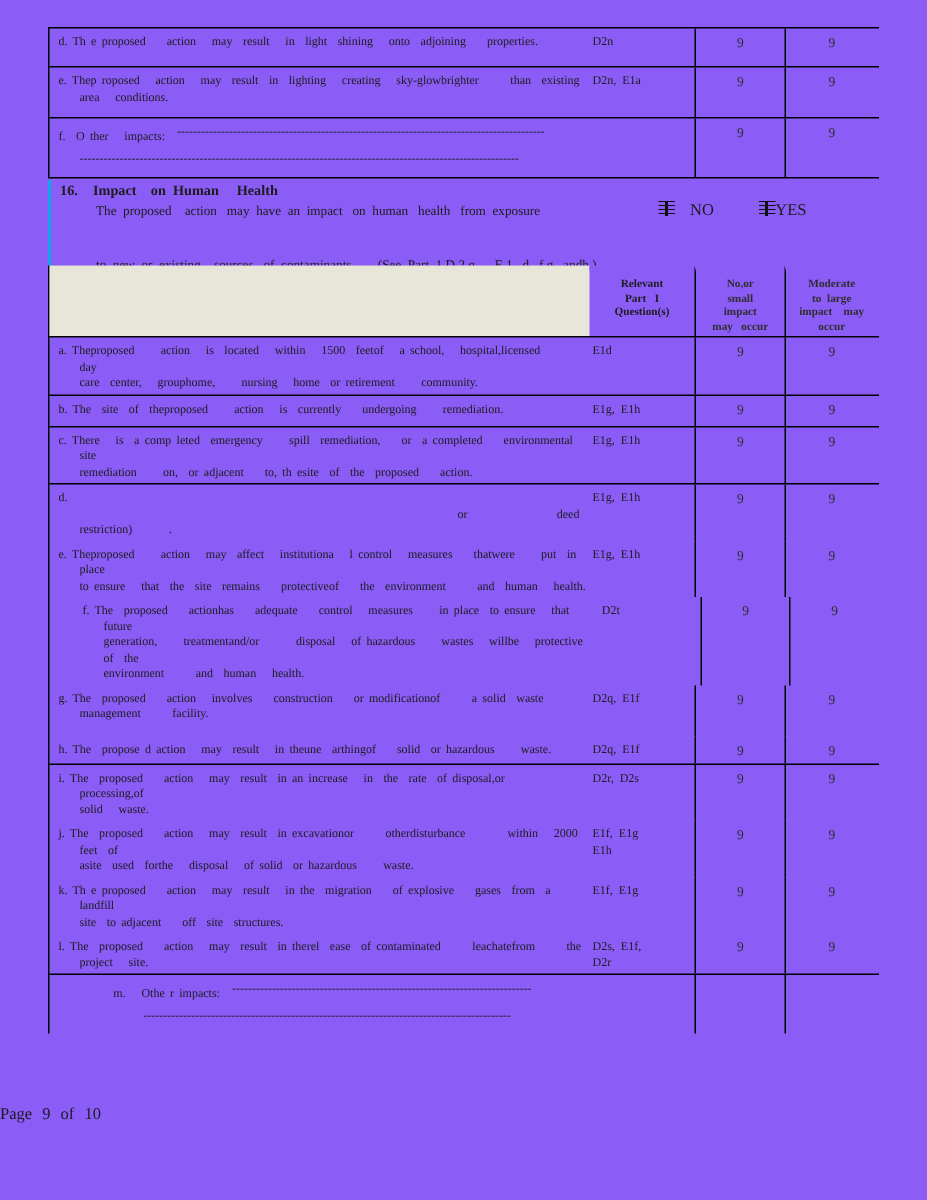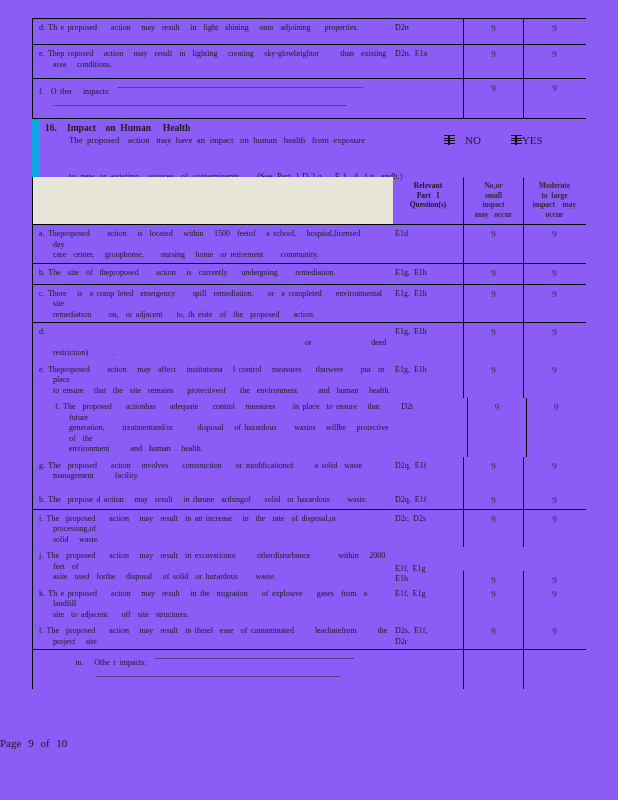--- a/index.html
+++ b/index.html
@@ -16,33 +16,33 @@
   .qtext{display:block;white-space:pre-wrap;font-size:8px;line-height:10.5px;
          padding-left:14px;text-indent:-14px;word-spacing:1.5px;}
   .codes{width:70px;padding:4px 0 0 2px;font-size:8px;line-height:10.5px;white-space:pre-wrap;}
   .c2{width:60px;border-left:1px solid #000;text-align:center;padding-top:4px;
       font-size:9px;color:#2e2e2e;}
   .c3{width:62px;border-left:1px solid #000;text-align:center;padding-top:4px;
       font-size:9px;color:#2e2e2e;}
 
   
   .hdr .q{background:#e8e5d9;}
-  .hdr .codes,.hdr .c2,.hdr .c3{border-top:1px solid #8b5cf6;}
+  .hdr .codes,.hdr .c2,.hdr .c3{border-top:4px solid #8b5cf6;}
   .hcell{font-weight:bold;font-size:7.5px;line-height:9.5px;text-align:center;
          white-space:pre-wrap;padding-top:3px;}
   .hdr .codes{padding:3px 0 0 0;}
 
   
   .dash{display:inline-block;white-space:nowrap;overflow:hidden;max-width:300px;
         font-size:8px;letter-spacing:0;vertical-align:baseline;margin-left:8px;}
   .dash2{display:block;margin-left:14px;margin-top:4px;max-width:330px;}
 
   
   .sec16{position:absolute;left:32px;top:120px;width:554px;height:57px;
-         border-left:7px solid #0ea5e9;box-sizing:border-box;padding:2px 0 0 0;}
+         border-left:2px solid #0ea5e9;box-sizing:border-box;padding:2px 0 0 0;}
   .sec-title{font-weight:bold;font-size:9.5px;line-height:12px;padding-left:6px;white-space:pre-wrap;}
   .sec-title .num{display:inline-block;width:22px;}
   .sec-body{position:relative;font-size:8.8px;line-height:12px;padding-left:30px;white-space:pre-wrap;}
   .sec-instr{font-style:italic;font-size:8.8px;line-height:12px;padding-left:30px;white-space:pre-wrap;}
   .noyes{position:absolute;left:405px;top:0;white-space:nowrap;font-size:11px;}
   .cbx{display:inline-block;width:11px;height:10px;vertical-align:-1px;
        background:
          repeating-linear-gradient(180deg,#111 0 1px,rgba(0,0,0,0) 1px 2.6px),
          linear-gradient(90deg,rgba(0,0,0,0) 0 4px,#111 4px 6px,rgba(0,0,0,0) 6px);
        }
@@ -193,21 +193,21 @@
     <div class="row" style="min-height:32px;">
       <div class="cell q">
           <span class="qtext">i. The  proposed    action   may  result  in an increase   in  the  rate  of disposal,or     processing,of
 solid   waste.</span>
         </div>
       <div class="cell codes">D2r,  D2s</div>
       <div class="cell c2">9</div>
       <div class="cell c3">9</div>
     </div>
 
-    <div class="row" style="min-height:35px;align-items:flex-end;">
+    <div class="row" style="min-height:35px;">
       <div class="cell q">
           <span class="qtext">j. The  proposed    action   may  result  in excavationor      otherdisturbance        within   2000  feet  of
 asite  used  forthe   disposal   of solid  or hazardous     waste.</span>
         </div>
       <div class="cell codes">E1f,  E1g
 E1h</div>
       <div class="cell c2">9</div>
       <div class="cell c3">9</div>
     </div>
 

